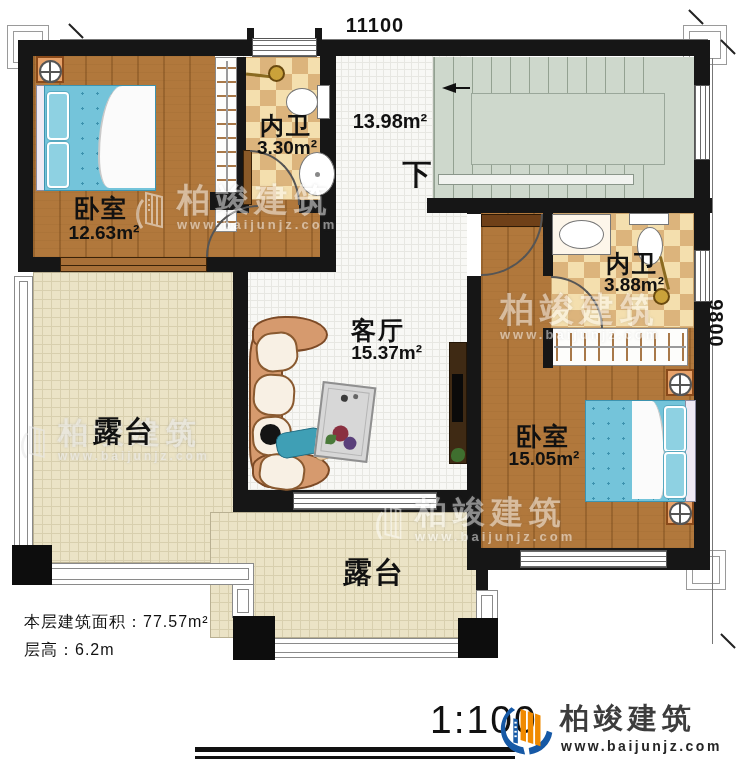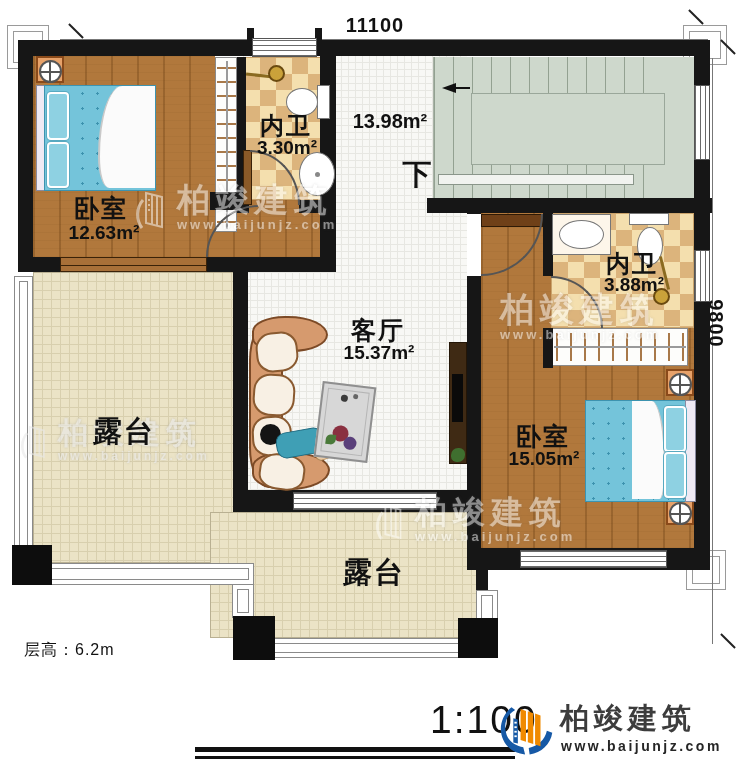--- a/index.html
+++ b/index.html
@@ -273,24 +273,25 @@
   <div class="abs rarea" style="left:58px;top:222px;width:92px;">12.63m²</div>
   <div class="abs rname" style="left:256px;top:110px;width:60px;font-size:24px;">内卫</div>
   <div class="abs rarea" style="left:250px;top:137px;width:74px;">3.30m²</div>
   <div class="abs rarea" style="left:346px;top:110px;width:88px;font-size:20px;">13.98m²</div>
   <div class="abs rname big" style="left:400px;top:155px;width:36px;">下</div>
   <div class="abs rname" style="left:602px;top:248px;width:60px;font-size:24px;">内卫</div>
   <div class="abs rarea" style="left:596px;top:274px;width:76px;">3.88m²</div>
   <div class="abs rname" style="left:510px;top:420px;width:66px;">卧室</div>
   <div class="abs rarea" style="left:498px;top:448px;width:92px;">15.05m²</div>
   <div class="abs rname" style="left:346px;top:314px;width:64px;">客厅</div>
-  <div class="abs rarea" style="left:336px;top:342px;width:86px;">15.37m²</div>
+  <div class="abs rarea" style="left:336px;top:342px;width:86px;text-align:right;">15.37m²</div>
   <div class="abs rname big" style="left:88px;top:412px;width:72px;">露台</div>
   <div class="abs rname big" style="left:338px;top:553px;width:72px;">露台</div>
 
+  <div class="abs note-txt" style="left:24px;top:612px;">本层建筑面积：77.57m²</div>
   <div class="abs note-txt" style="left:24px;top:640px;">层高：6.2m</div>
 
   <div class="abs scale-txt" style="left:430px;top:698px;">1:100</div>
   <div class="abs" style="left:195px;top:747px;width:320px;height:5px;background:#111;"></div>
   <div class="abs" style="left:195px;top:756px;width:320px;height:3px;background:#111;"></div>
 
   <div class="abs" style="left:497px;top:698px;width:236px;height:62px;">
     <svg width="58" height="58" viewBox="0 0 64 64" style="position:absolute;left:0;top:2px;">
       <path d="M16 8 C5 17 1 32 7 44 C11 53 20 59 31 60 L29 52 C20 51 12 45 10 36 C7 26 11 16 20 11 Z" fill="#1659a6"></path>
       <path d="M61 36 C59 49 49 58 36 60 L35 53 C45 51 53 44 55 34 Z" fill="#1659a6"></path>

